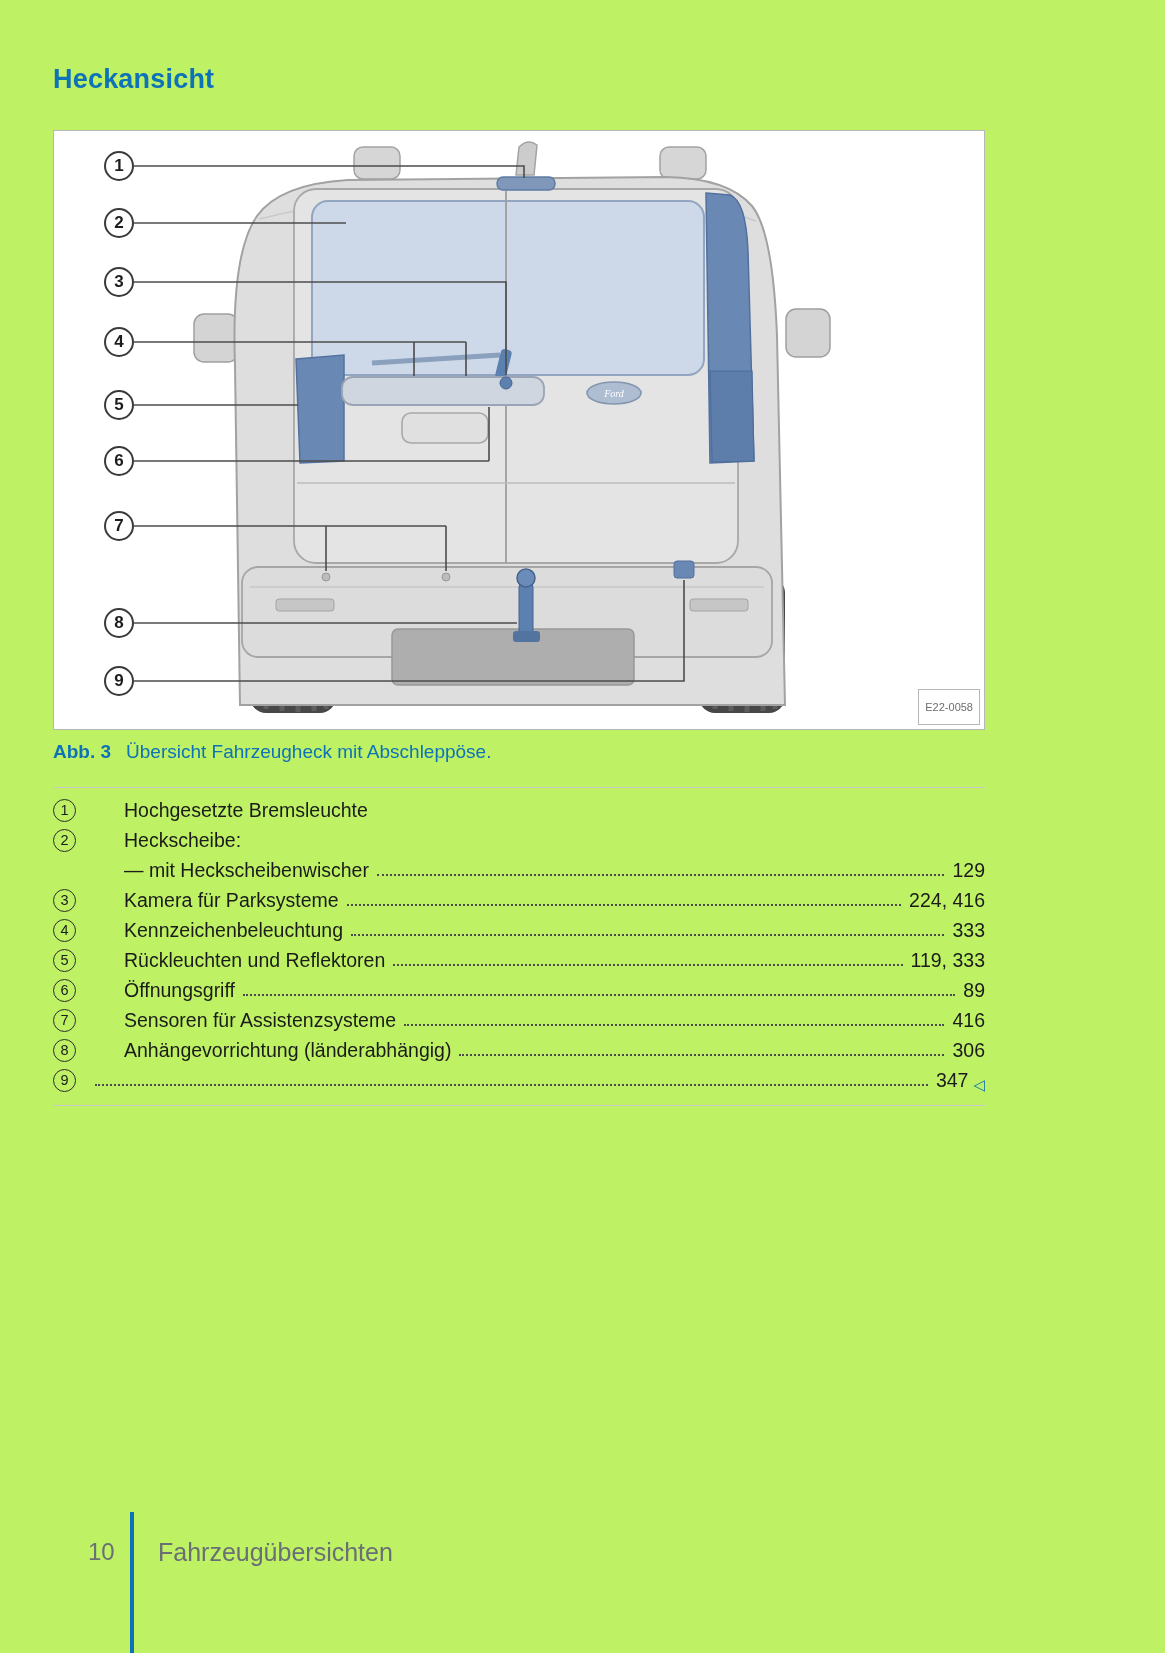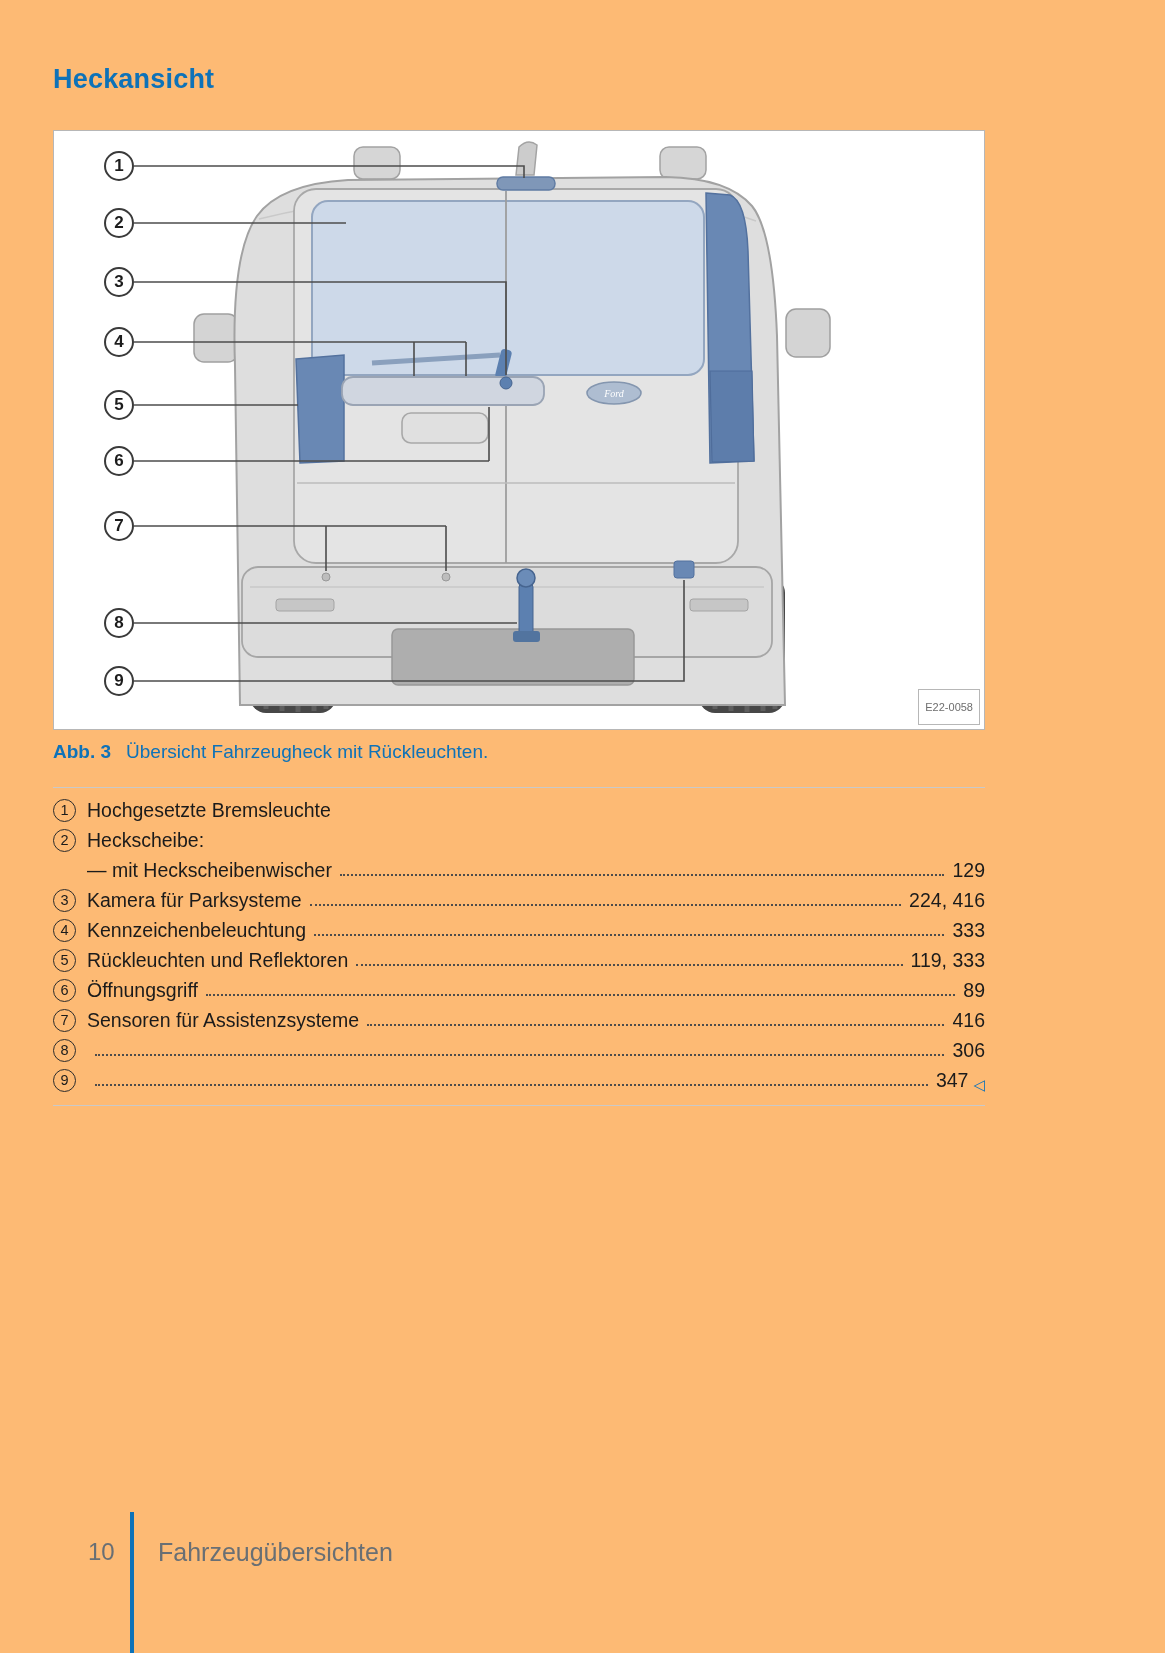--- a/index.html
+++ b/index.html
@@ -2,21 +2,21 @@
 <html style="--accent_blue: #0e72b8; --footer_text: #696f74; --illustration_blue: #6988b4;"><head>
 <meta charset="utf-8">
 <style>
   :root{
     --accent_blue:#0e72b8;
     --footer_text:#696f74;
   }
   *{box-sizing:border-box;}
   html,body{margin:0;padding:0;background:#ffffff;}
   .page{
-    position:relative;width:1165px;height:1653px;background:#fdba74;
+    position:relative;width:1165px;height:1653px;background:#bef264;
     font-family:"Liberation Sans",sans-serif;overflow:hidden;color:#1b1b1b;
   }
   .title{
     position:absolute;left:53px;top:64px;font-size:27px;font-weight:bold;
     color:var(--accent_blue);letter-spacing:.2px;
   }
   
   .figure{
     position:absolute;left:53px;top:130px;width:932px;height:600px;
     border:1px solid #b7b7b7;background:#fff;
@@ -41,21 +41,21 @@
     border-top:1px solid #c9c9c9;border-bottom:1px solid #c9c9c9;
     padding:7px 0 10px;font-size:19.5px;
   }
   .row{display:flex;align-items:center;padding:3px 0;line-height:24px;}
   .cnum{
     flex:0 0 auto;width:23px;height:23px;border:1.5px solid #2c2c2c;border-radius:50%;
     display:inline-flex;align-items:center;justify-content:center;
     font-size:14.5px;margin-right:11px;color:#1b1b1b;
   }
   .spacer{flex:0 0 34px;}
-  .lbl{flex:0 0 auto;white-space:nowrap;}
+  .lbl{flex:0 0 auto;white-space:nowrap;margin-left:37px;}
   .dots{flex:1 1 auto;align-self:flex-end;border-bottom:2px dotted #4c4c4c;margin:0 8px 6px 8px;height:0;}
   .pg{flex:0 0 auto;white-space:nowrap;}
   .cont{color:var(--accent_blue);font-size:15px;margin-left:5px;position:relative;top:5px;}
   
   .footer-num{position:absolute;left:88px;top:1538px;font-size:24px;color:var(--footer_text);}
   .footer-bar{position:absolute;left:130px;top:1512px;width:4px;height:141px;background:var(--accent_blue);}
   .footer-sec{position:absolute;left:158px;top:1538px;font-size:25px;color:var(--footer_text);}
 </style>
 </head>
 <body>
@@ -151,21 +151,21 @@
     <div class="callout c5">5</div>
     <div class="callout c6">6</div>
     <div class="callout c7">7</div>
     <div class="callout c8">8</div>
     <div class="callout c9">9</div>
 
     <div class="figcode">E22-0058</div>
   </div>
 
   <div class="caption">
-    <span class="cl">Abb. 3</span><span>Übersicht Fahrzeugheck mit Rückleuchten.</span>
+    <span class="cl">Abb. 3</span><span>Übersicht Fahrzeugheck mit Abschleppöse.</span>
   </div>
 
   <div class="legend">
     <div class="row">
       <span class="cnum">1</span>
       <span class="lbl">Hochgesetzte Bremsleuchte</span>
     </div>
     <div class="row">
       <span class="cnum">2</span>
       <span class="lbl">Heckscheibe:</span>
@@ -201,20 +201,21 @@
       <span class="pg">89</span>
     </div>
     <div class="row">
       <span class="cnum">7</span>
       <span class="lbl">Sensoren für Assistenzsysteme</span>
       <span class="dots"></span>
       <span class="pg">416</span>
     </div>
     <div class="row">
       <span class="cnum">8</span>
+      <span class="lbl">Anhängevorrichtung (länderabhängig)</span>
       <span class="dots"></span>
       <span class="pg">306</span>
     </div>
     <div class="row">
       <span class="cnum">9</span>
       <span class="dots"></span>
       <span class="pg">347</span>
       <span class="cont">◁</span>
     </div>
   </div>

